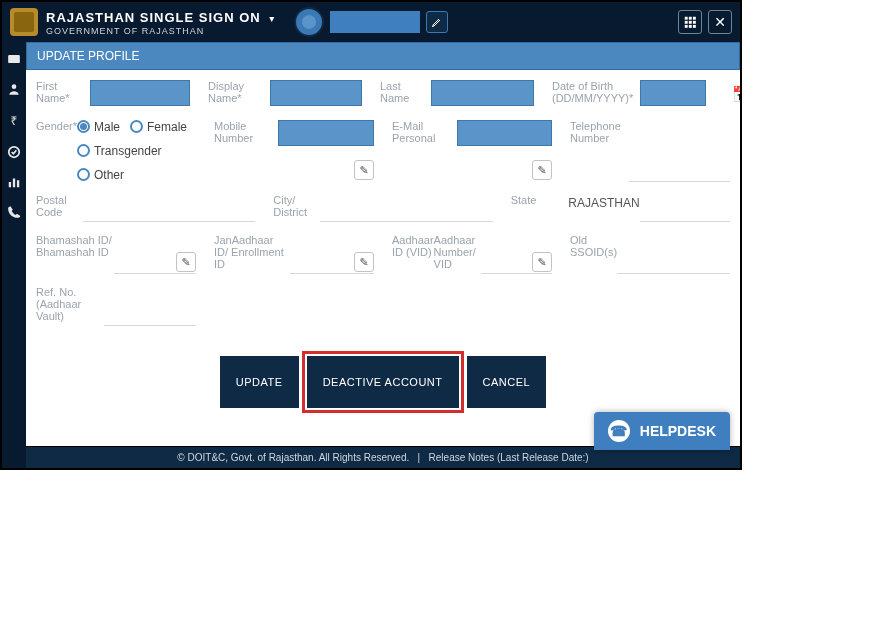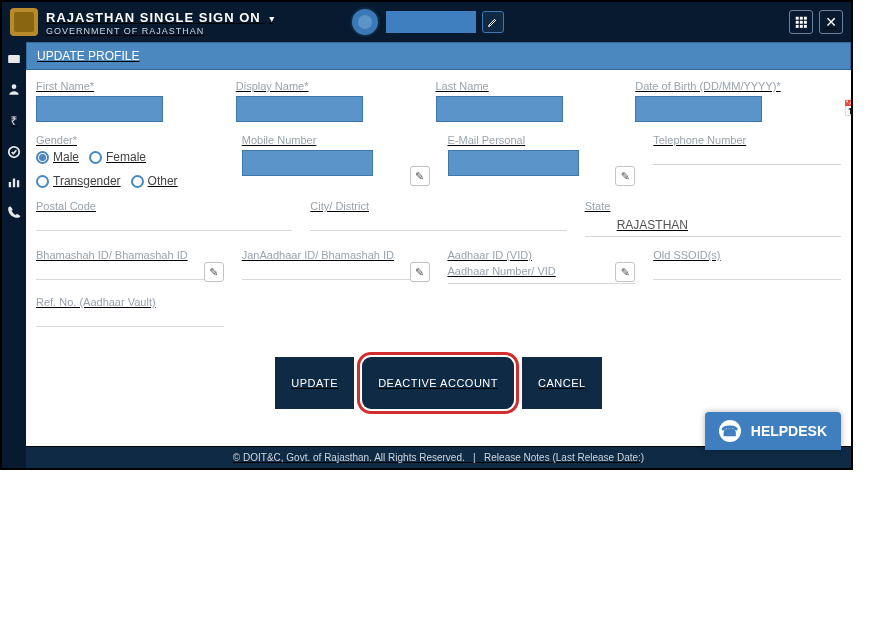--- a/index.html
+++ b/index.html
@@ -4,27 +4,26 @@
 <style>
   * { box-sizing: border-box; margin: 0; padding: 0; }
   body {
     font-family: Arial, sans-serif;
     background: #ffffff;
     width: 894px;
     height: 624px;
     overflow: hidden;
   }
   .app {
-    width: 853px;
+    width: 742px;
     height: 470px;
     background: #000;
     display: flex;
     flex-direction: column;
     border: 2px solid #000;
-    text-decoration: underline;
   }
   .topbar {
     height: 40px;
     background: #071a2f;
     color: #fff;
     display: flex;
     align-items: center;
     padding: 0 8px;
     position: relative;
   }
@@ -119,21 +118,21 @@
     color:#fff;
     font-size:12px;
     padding:6px 10px;
     border:1px solid #2f6ba0;
   }
   .form-area{
     padding:10px 10px 0 10px;
     flex:1;
   }
   .row { display:flex; gap:18px; margin-bottom:12px; }
-  .col { flex:1; display:flex; flex-direction:column; position:relative; }
+  .col { flex:1; display:flex; flex-direction:row; position:relative; }
   .lbl { font-size:11px; color:#9aa3ac; margin-bottom:4px; }
   .fld {
     height:26px;
     background:#5a94c9;
     border:1px solid #3d78ad;
     width:100%;
   }
   .fld.w-s{ width:70%; }
   .underline{
     border-bottom:1px solid #d6d9dc;
@@ -157,21 +156,21 @@
   }
   .cal-icon{
     position:absolute;
     right:-22px;
     bottom:4px;
     font-size:16px;color:#555;
     cursor:pointer;
   }
   .radios{ display:flex; gap:10px; flex-wrap:wrap; font-size:12px; color:#444; align-items:center;}
   .radio{
-    display:flex; align-items:flex-end; gap:4px; cursor:pointer;
+    display:flex; align-items:flex-start; gap:4px; cursor:pointer;
   }
   .rdot{
     width:13px;height:13px;border:2px solid #4a88bf;border-radius:50%;
     display:inline-flex;align-items:center;justify-content:center;
   }
   .rdot.sel::after{
     content:"";width:7px;height:7px;background:#4a88bf;border-radius:50%;
   }
 
   .buttons{
@@ -185,21 +184,20 @@
     color:#fff;
     font-size:11px;
     padding:20px 16px;
     border:none;
     cursor:pointer;
     letter-spacing:0.5px;
   }
   .btn.highlight{
     outline:3px solid #d22e2e;
     outline-offset:2px;
-    border-radius:9px;
   }
 
   .footer{
     background:#0e2a44;
     color:#cfd6de;
     font-size:10px;
     text-align:center;
     padding:5px 0;
     border-top:1px solid #000;
   }
@@ -389,21 +387,21 @@
           </div>
         </div>
 
         <div class="row">
           <div class="col">
             <span class="lbl">Bhamashah ID/ Bhamashah ID</span>
             <div class="underline"></div>
             <span class="edit-icon">✎</span>
           </div>
           <div class="col">
-            <span class="lbl">JanAadhaar ID/ Bhamashah ID</span>
+            <span class="lbl">JanAadhaar ID/ Enrollment ID</span>
             <div class="underline"></div>
             <span class="edit-icon">✎</span>
           </div>
           <div class="col">
             <span class="lbl">Aadhaar ID (VID)</span>
             <span class="lbl" style="color:#9aa3ac">Aadhaar Number/ VID</span>
             <div class="underline" style="margin-top:2px;"></div>
             <span class="edit-icon">✎</span>
           </div>
           <div class="col">

